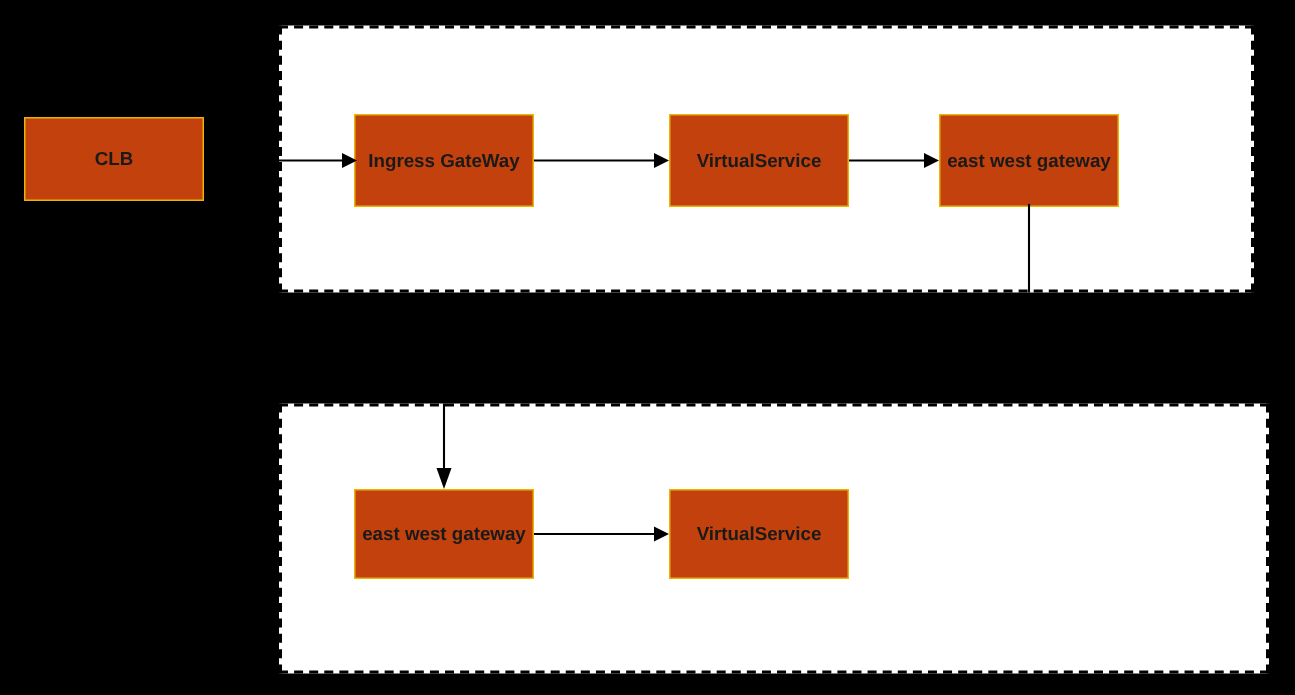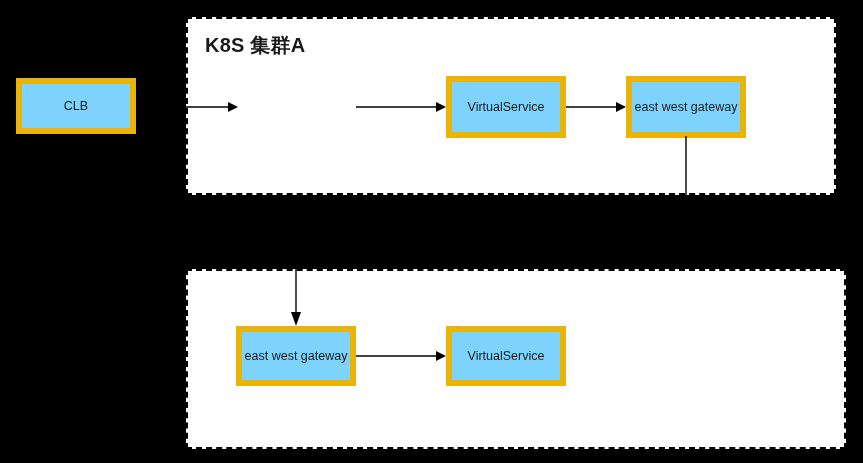--- a/index.html
+++ b/index.html
@@ -33,30 +33,31 @@
     font-weight: bold;
     color: #1a1a1a;
     line-height: 24px;
     white-space: nowrap;
     letter-spacing: 0.2px;
   }
 
   
   .node {
     position: absolute;
-    background: #7dd3fc;
-    border: 6px solid #eab308;
+    background: #c2410c;
+    border: 1px solid #eab308;
     box-sizing: border-box;
     display: flex;
     align-items: center;
     justify-content: center;
     font-size: 12.5px;
     color: #1a1a1a;
     text-align: center;
     line-height: 15px;
+    font-weight: bold;
   }
 
   
   .conn {
     position: absolute;
     overflow: visible;
   }
   .conn line, .conn path {
     stroke: #000000;
     stroke-width: 1.4px;
@@ -71,22 +72,24 @@
 <body>
 
 <div id="canvas">
 
   <div class="node" style="left:16px; top:78px; width:120px; height:56px;">
     <span>CLB</span>
   </div>
 
   <div class="cluster" style="left:186px; top:17px; width:650px; height:178px;"></div>
 
-  <div class="cluster-title" style="left:205px; top:33px;">K8S 集群A</div>
 
+  <div class="node" style="left:236px; top:76px; width:120px; height:62px;">
+    <span>Ingress GateWay</span>
+  </div>
 
   <div class="node" style="left:446px; top:76px; width:120px; height:62px;">
     <span>VirtualService</span>
   </div>
 
   <div class="node" style="left:626px; top:76px; width:120px; height:62px;">
     <span>east west gateway</span>
   </div>
 
   <div class="cluster" style="left:186px; top:269px; width:660px; height:180px;"></div>

